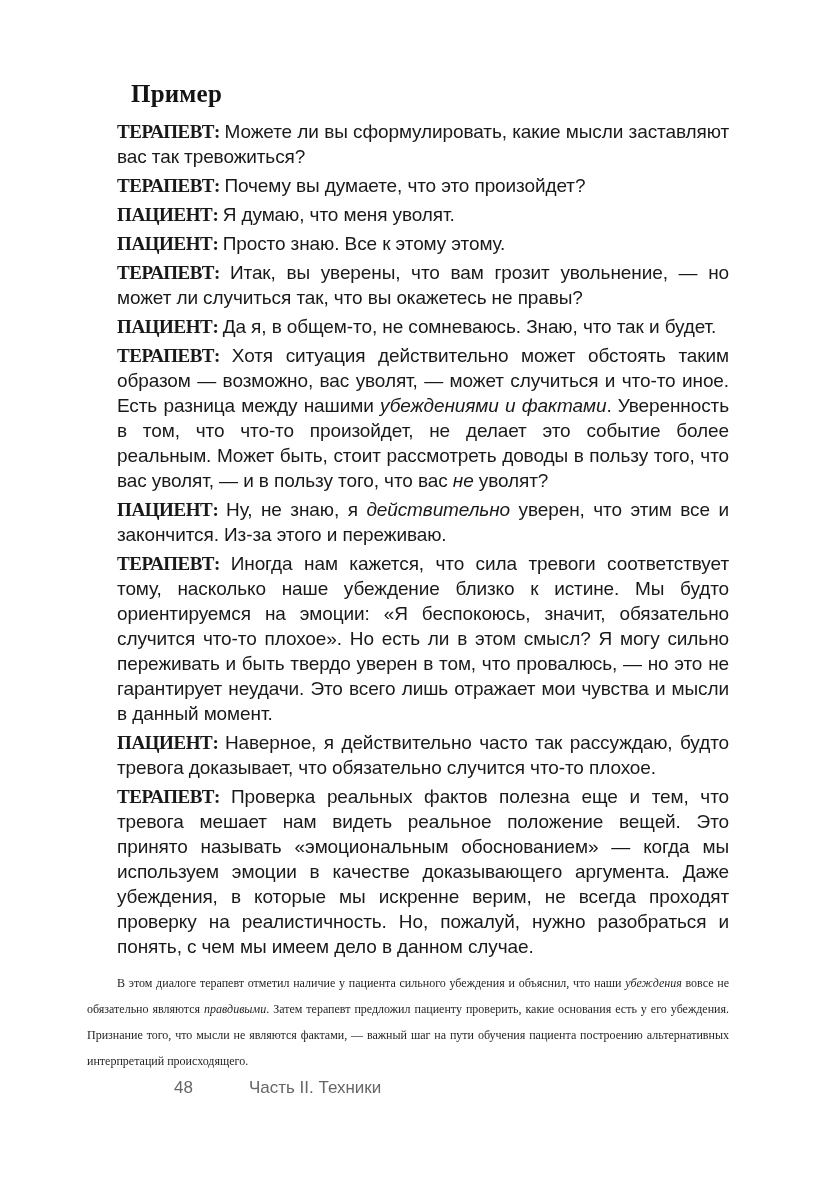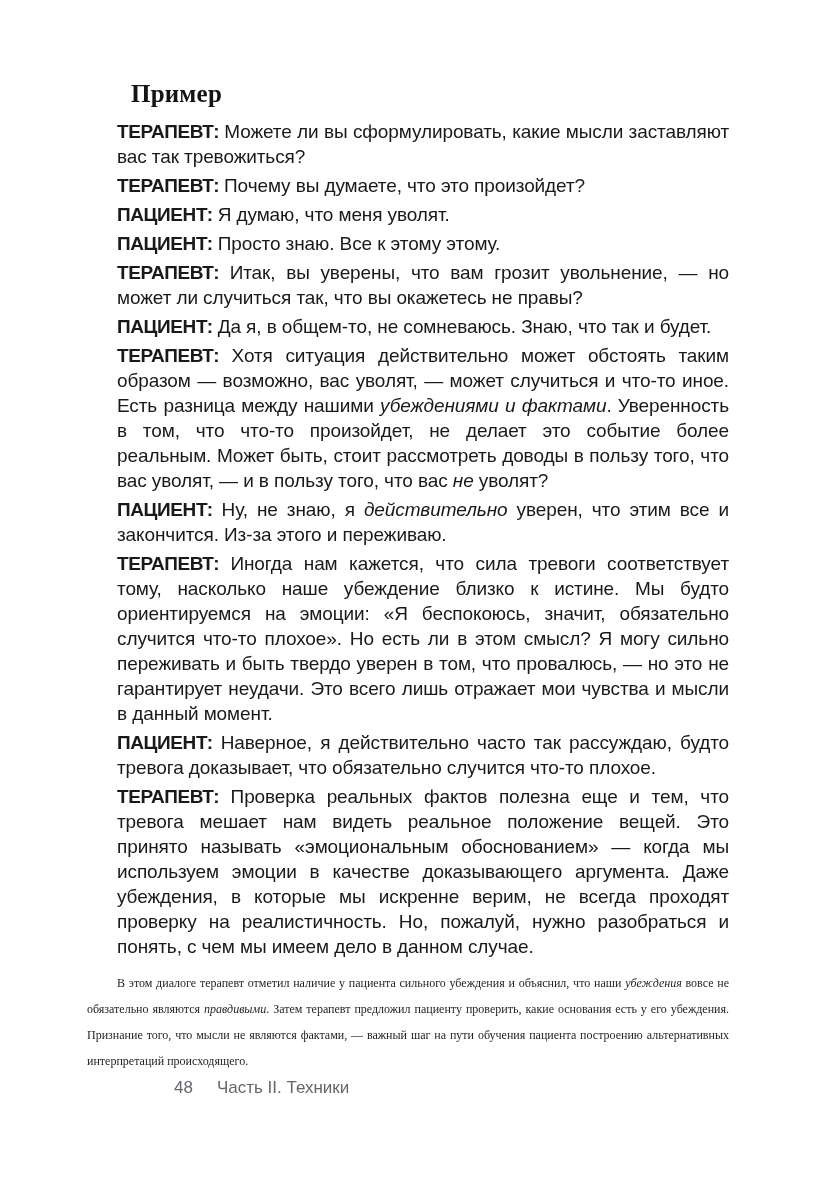--- a/index.html
+++ b/index.html
@@ -38,20 +38,21 @@
     font-size: 19px;
     line-height: 25px;
     color: #191919;
     text-align: justify;
     margin: 0 0 4px 0;
     letter-spacing: -0.1px;
   }
   .speaker {
     font-weight: 700;
     letter-spacing: -0.4px;
+    font-family: Liberation Serif, serif;
   }
   .closing {
     font-family: "Liberation Serif", "DejaVu Serif", serif;
     font-size: 12px;
     line-height: 26px;
     color: #1f1f1f;
     text-align: justify;
     text-indent: 30px;
     margin: 11px 0 0 0;
     width: 642px;
@@ -61,21 +62,21 @@
     left: 87px;
     top: 1078px;
     font-family: Liberation Sans, sans-serif;
     font-size: 17px;
     line-height: 20px;
     color: #63666a;
     display: flex;
     align-items: baseline;
   }
   .running-title {
-    margin-left: 24px;
+    margin-left: 56px;
   }
   i { font-style: italic; margin-top: 25px; }
 </style>
 </head>
 <body>
 
 <main class="page">
   <h2 class="heading">Пример</h2>
 
   <section id="dialogue" class="dialogue">

